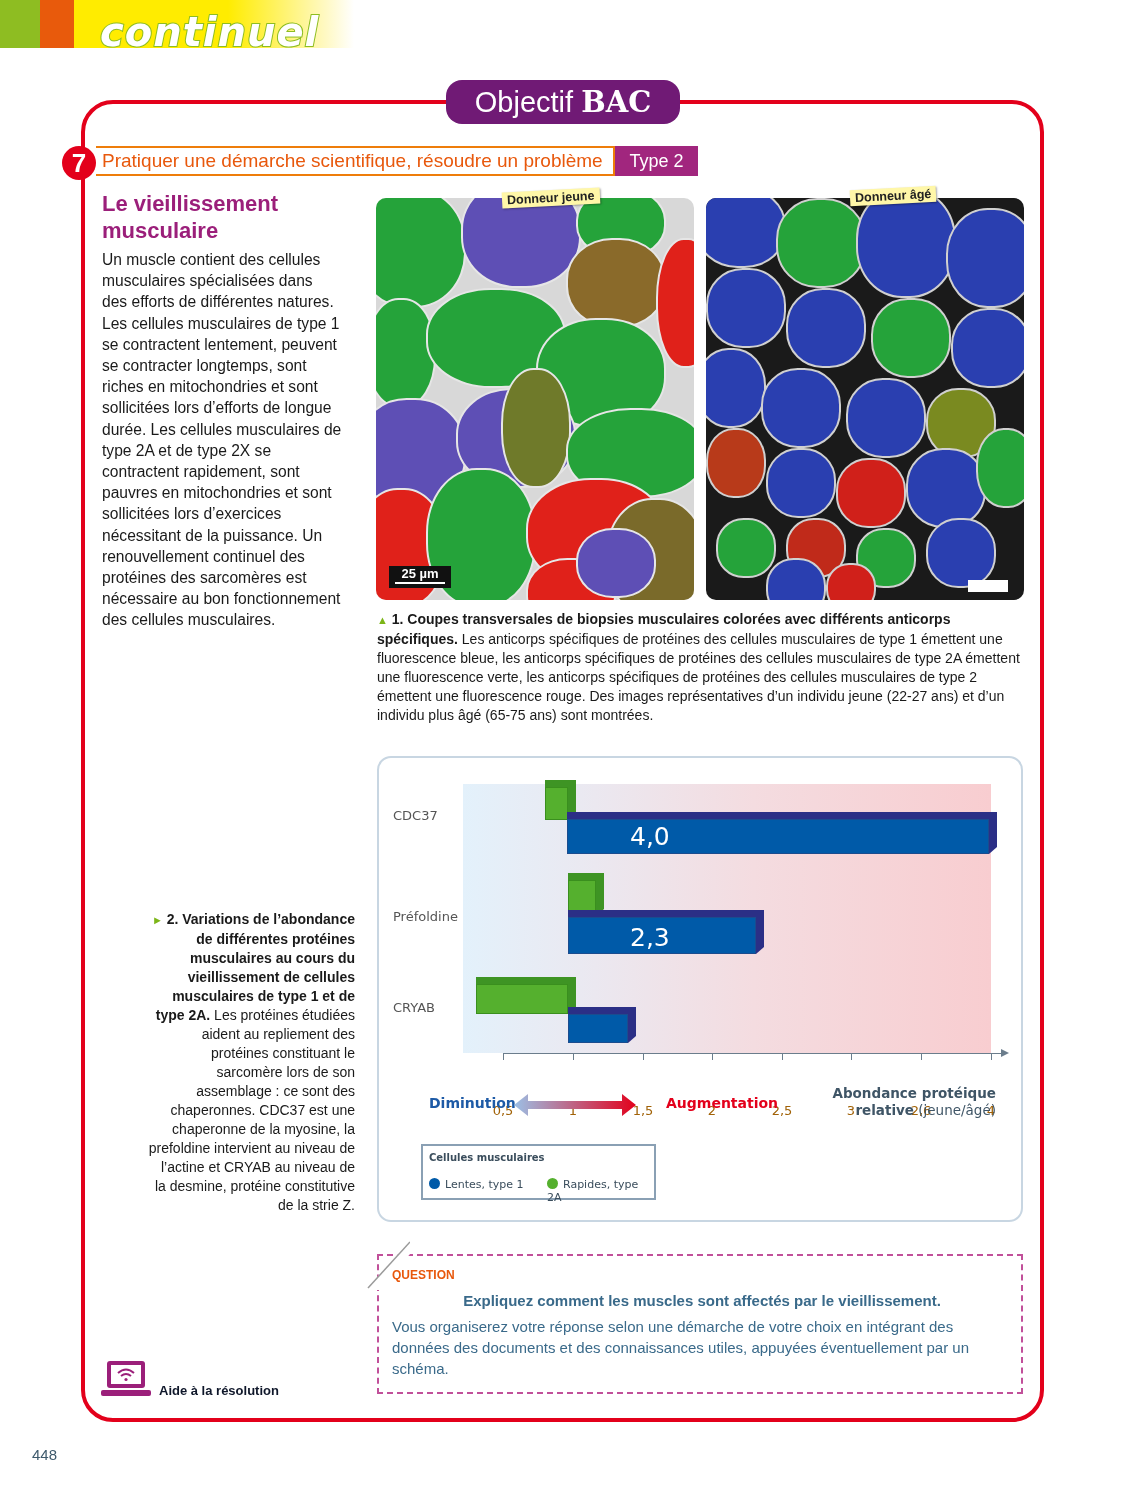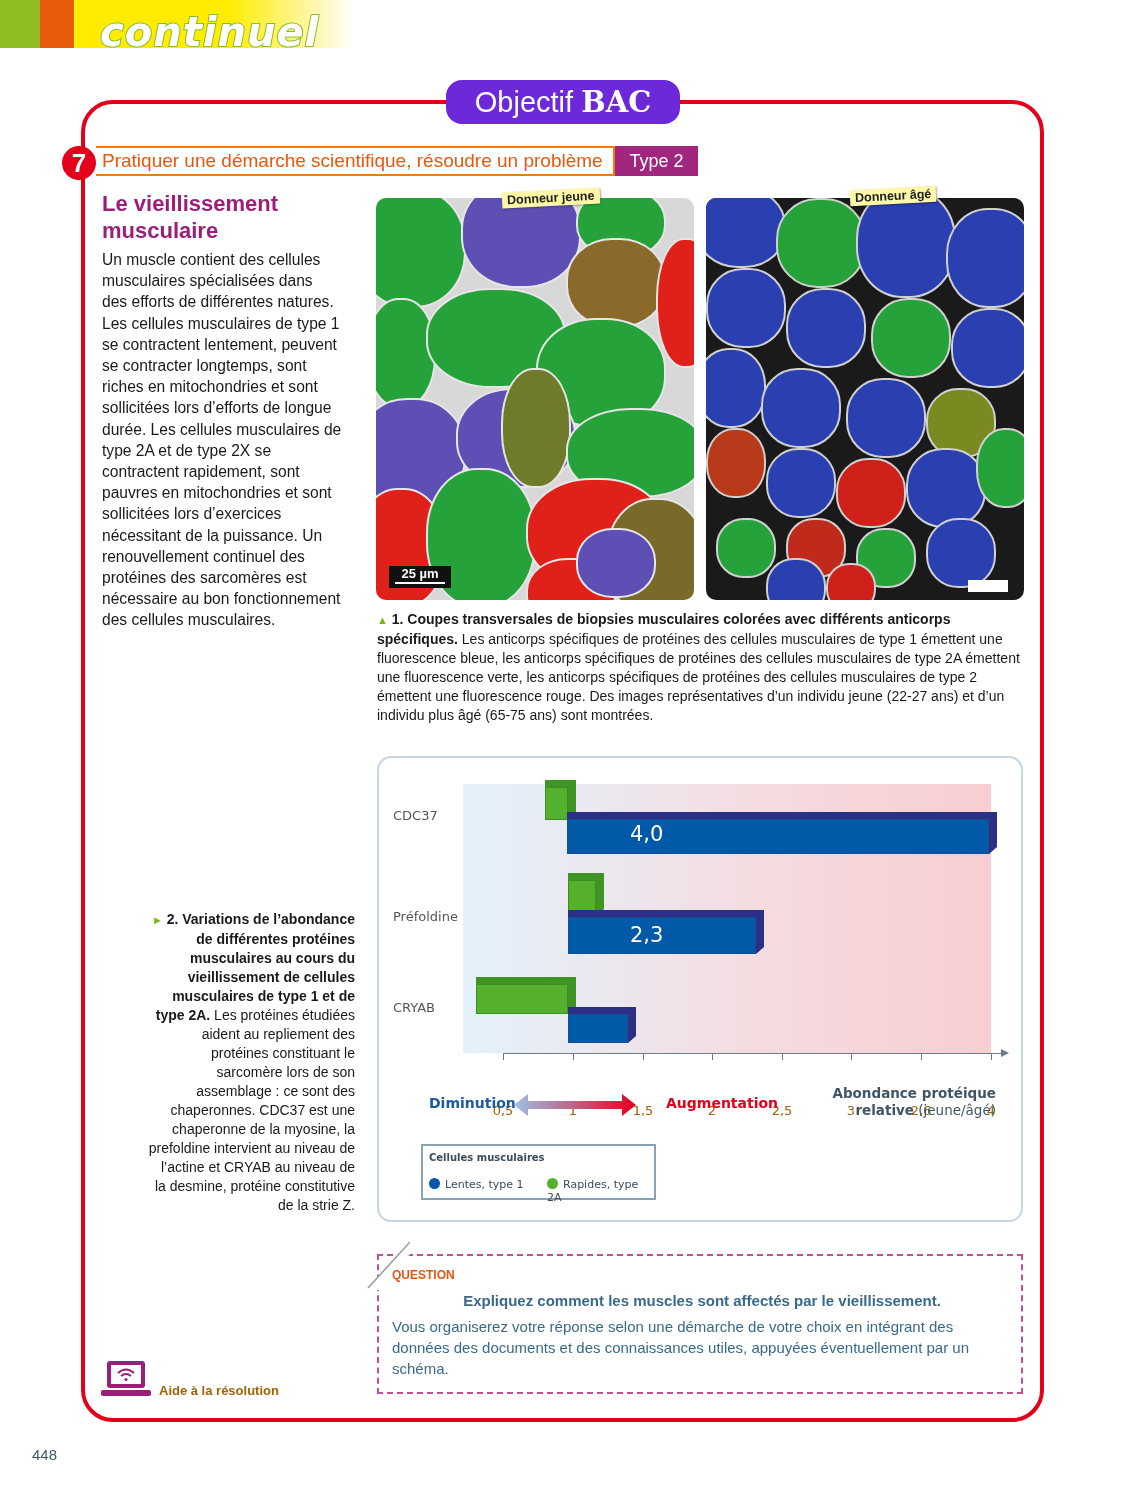--- a/index.html
+++ b/index.html
@@ -11,21 +11,21 @@
   .hdr-orange { position: absolute; left: 40px; top: 0; width: 34px; height: 48px; background: #e85a0c; }
   .hdr-yellow { position: absolute; left: 74px; top: 0; width: 280px; height: 48px;
     background: linear-gradient(to right, #ffec00 0%, #ffec00 55%, #fff9c4 90%, #ffffff 100%); }
   .hdr-title { position: absolute; left: 100px; top: 12px; font-family: "DejaVu Sans", sans-serif;
     font-style: italic; font-weight: bold; font-size: 40px; letter-spacing: 1px; color: #ffffff;
     -webkit-text-stroke: 2px #8ebd22; paint-order: stroke fill; text-shadow: 0 0 1px #8ebd22; line-height: 1; }
 
   
   .frame { position: absolute; left: 81px; top: 100px; width: 963px; height: 1322px;
     border: 4px solid #e3001b; border-radius: 32px; }
-  .obj-bac { position: absolute; left: 446px; top: 80px; width: 234px; height: 44px; background: #6d28d9;
+  .obj-bac { position: absolute; left: 446px; top: 80px; width: 234px; height: 44px; background: #701a75;
     border-radius: 16px; color: #fff; font-size: 29px; text-align: center; line-height: 44px; }
   .obj-bac b { font-family: "DejaVu Serif", serif; font-weight: bold; }
 
   
   .ex-num { position: absolute; left: 62px; top: 146px; width: 34px; height: 34px; border-radius: 50%;
     background: #e3001b; color: #fff; font-weight: bold; font-size: 26px; text-align: center; line-height: 34px; }
   .ex-bar { position: absolute; left: 96px; top: 146px; width: 519px; height: 30px; border: 2px solid #ee7d0a;
     border-left: none; background: #fff; color: #e8580c; font-size: 19px; line-height: 26px; padding-left: 6px; }
   .ex-type { position: absolute; left: 615px; top: 146px; width: 83px; height: 30px; background: #a1267e;
     color: #fff; font-size: 18px; line-height: 30px; text-align: center; }
@@ -62,21 +62,21 @@
   .bar { position: absolute; }
   .bar .face { position: absolute; left: 0; top: 0; right: 0; bottom: 0; }
   .bar.blue .face { background: #005aa8; border: 1px solid #1b4c8e; }
   .bar.green .face { background: #55b02e; border: 1px solid #3a8f1e; }
   .bar .top { position: absolute; left: 7px; top: -7px; height: 7px; right: -8px; }
   .bar .side { position: absolute; right: -8px; top: -7px; width: 8px; bottom: 7px; }
   .bar.blue .top, .bar.blue .side { background: #2b2f86; }
   .bar.green .top, .bar.green .side { background: #3e9424; }
   .bar .top { clip-path: polygon(0 0, 100% 0, calc(100% - 8px) 100%, -7px 100%); left: 0; }
   .bar .side { clip-path: polygon(0 0, 100% 0, 100% calc(100% - 7px), 0 100%); top: -7px; bottom: 0; }
-  .bar-val { position: absolute; color: #fff; font-size: 21px; font-family: "DejaVu Sans", sans-serif; z-index: 2; text-align: center; }
+  .bar-val { position: absolute; color: #fff; font-size: 25px; font-family: "DejaVu Sans", sans-serif; z-index: 2; text-align: center; }
 
   .axis-line { position: absolute; left: 503px; top: 1053px; width: 500px; height: 1px; background: #6b7d8c; }
   .axis-arrow { position: absolute; left: 1001px; top: 1049px; width: 0; height: 0;
     border-top: 4px solid transparent; border-bottom: 4px solid transparent; border-left: 8px solid #6b7d8c; }
   .tick { position: absolute; top: 1053px; width: 1px; height: 7px; background: #6b7d8c; }
   .tick-label { position: absolute; top: 1103px; width: 40px; margin-left: -20px; text-align: center;
     font-family: "DejaVu Sans", sans-serif; font-size: 13px; color: #a16207; }
   .xlabel { position: absolute; left: 820px; top: 1085px; width: 176px; text-align: right;
     font-family: "DejaVu Sans", sans-serif; font-size: 13.5px; line-height: 17px; color: #3f5566; }
   .xlabel b { font-weight: bold; }
@@ -98,21 +98,21 @@
   
   .question { position: absolute; left: 377px; top: 1254px; width: 646px; height: 140px;
     border: 2px dashed #c1509a; }
   .q-corner { position: absolute; left: 366px; top: 1240px; width: 44px; height: 50px; }
   .q-title { position: absolute; left: 392px; top: 1268px; color: #e8580c; font-weight: bold; font-size: 12px; }
   .q-main { position: absolute; left: 392px; top: 1292px; width: 620px; color: #3a6a8a; font-weight: bold; font-size: 15px; text-align: center; }
   .q-sub { position: absolute; left: 392px; top: 1316px; width: 620px; color: #3a6a8a; font-size: 15px; line-height: 21px; }
 
   
   .aide-icon { position: absolute; left: 101px; top: 1360px; width: 50px; height: 38px; }
-  .aide-label { position: absolute; left: 159px; top: 1383px; color: #a16207; font-weight: bold; font-size: 13px; text-align: right; }
+  .aide-label { position: absolute; left: 159px; top: 1383px; color: #0f172a; font-weight: bold; font-size: 13px; text-align: right; }
   .page-num { position: absolute; left: 32px; top: 1446px; color: #3e5a6c; font-size: 15px; }
 </style>
 </head>
 <body>
 
 <div class="hdr-green"></div>
 <div class="hdr-orange"></div>
 <div class="hdr-yellow"></div>
 <div class="hdr-title">continuel</div>
 

